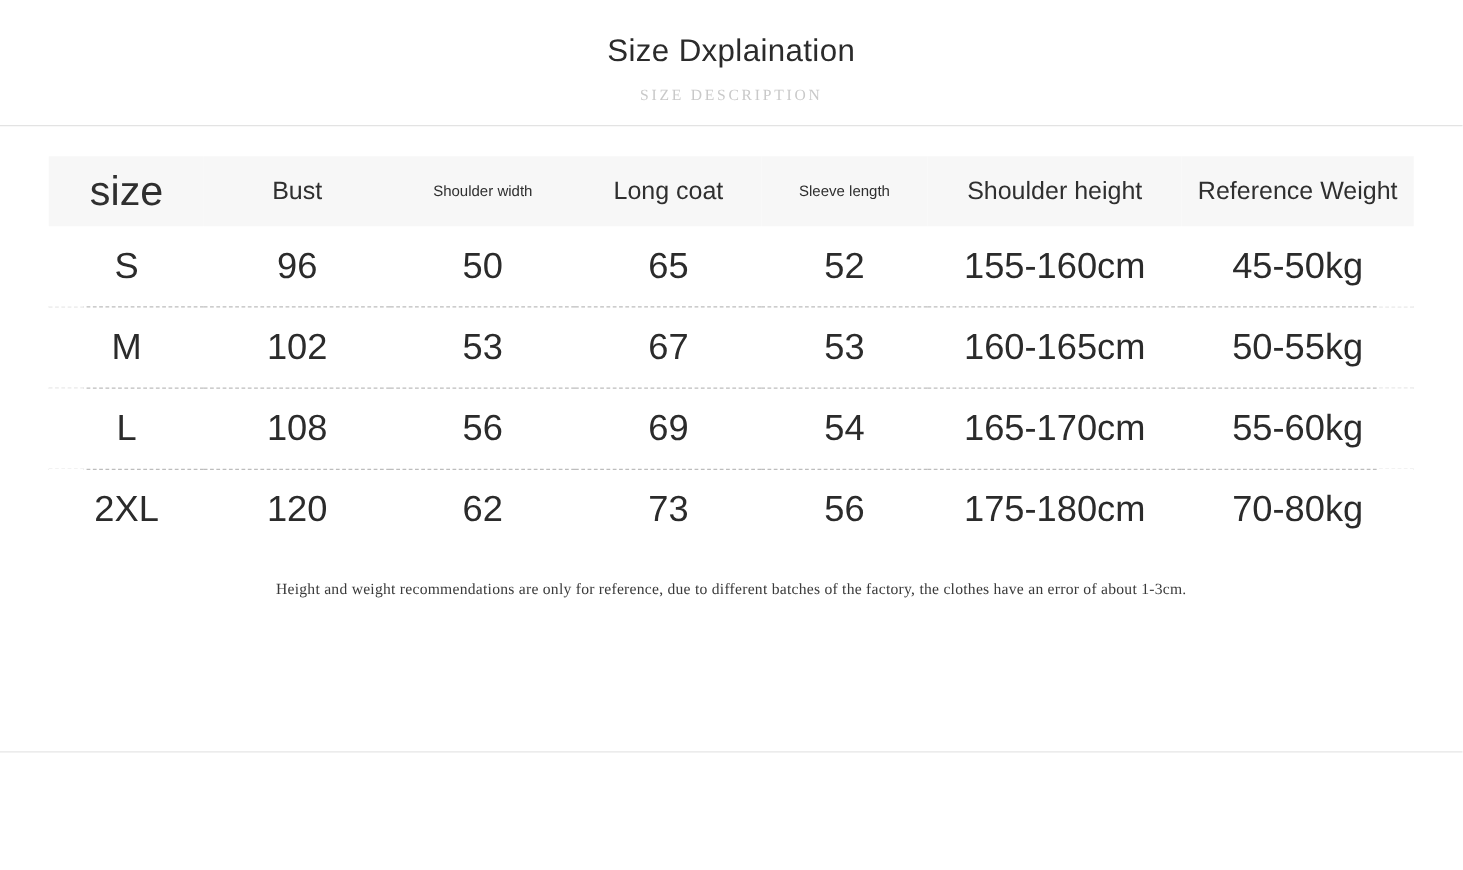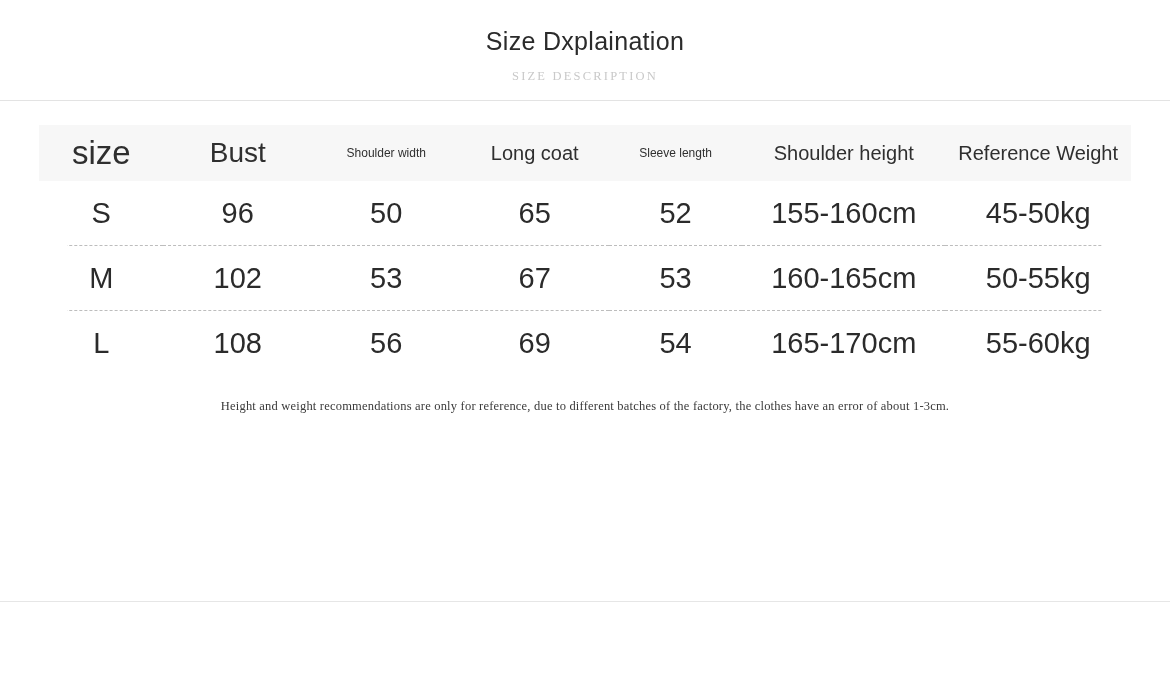--- a/index.html
+++ b/index.html
@@ -71,21 +71,21 @@
   
   col.c0 { width: 11.4%; }
   col.c1 { width: 13.6%; }
   col.c2 { width: 13.6%; }
   col.c3 { width: 13.6%; }
   col.c4 { width: 12.2%; }
   col.c5 { width: 18.6%; }
   col.c6 { width: 17.0%; }
 
   .th-size   { font-size: 33px; }
-  .th-bust   { font-size: 28px; }
+  .th-bust   { font-size: 20px; }
   .th-small  { font-size: 12px; line-height: 1.25; }
   .th-med    { font-size: 20px; }
 
   table.size-table tbody td {
     height: 64px;
     text-align: center;
     vertical-align: middle;
     font-size: 29px;
     color: #2b2b2b;
     font-weight: 400;
@@ -183,20 +183,29 @@
         </tr>
         <tr>
           <td class="first">L</td>
           <td>108</td>
           <td>56</td>
           <td>69</td>
           <td>54</td>
           <td>165-170cm</td>
           <td class="last">55-60kg</td>
         </tr>
+        <tr>
+          <td class="first">2XL</td>
+          <td>120</td>
+          <td>62</td>
+          <td>73</td>
+          <td>56</td>
+          <td>175-180cm</td>
+          <td class="last">70-80kg</td>
+        </tr>
       </tbody>
     </table>
   </div>
 
   <div class="footnote">Height and weight recommendations are only for reference, due to different batches of the factory, the clothes have an error of about 1-3cm.</div>
 
   <div class="bottom-rule"></div>
 </div>
 
 </body></html>

